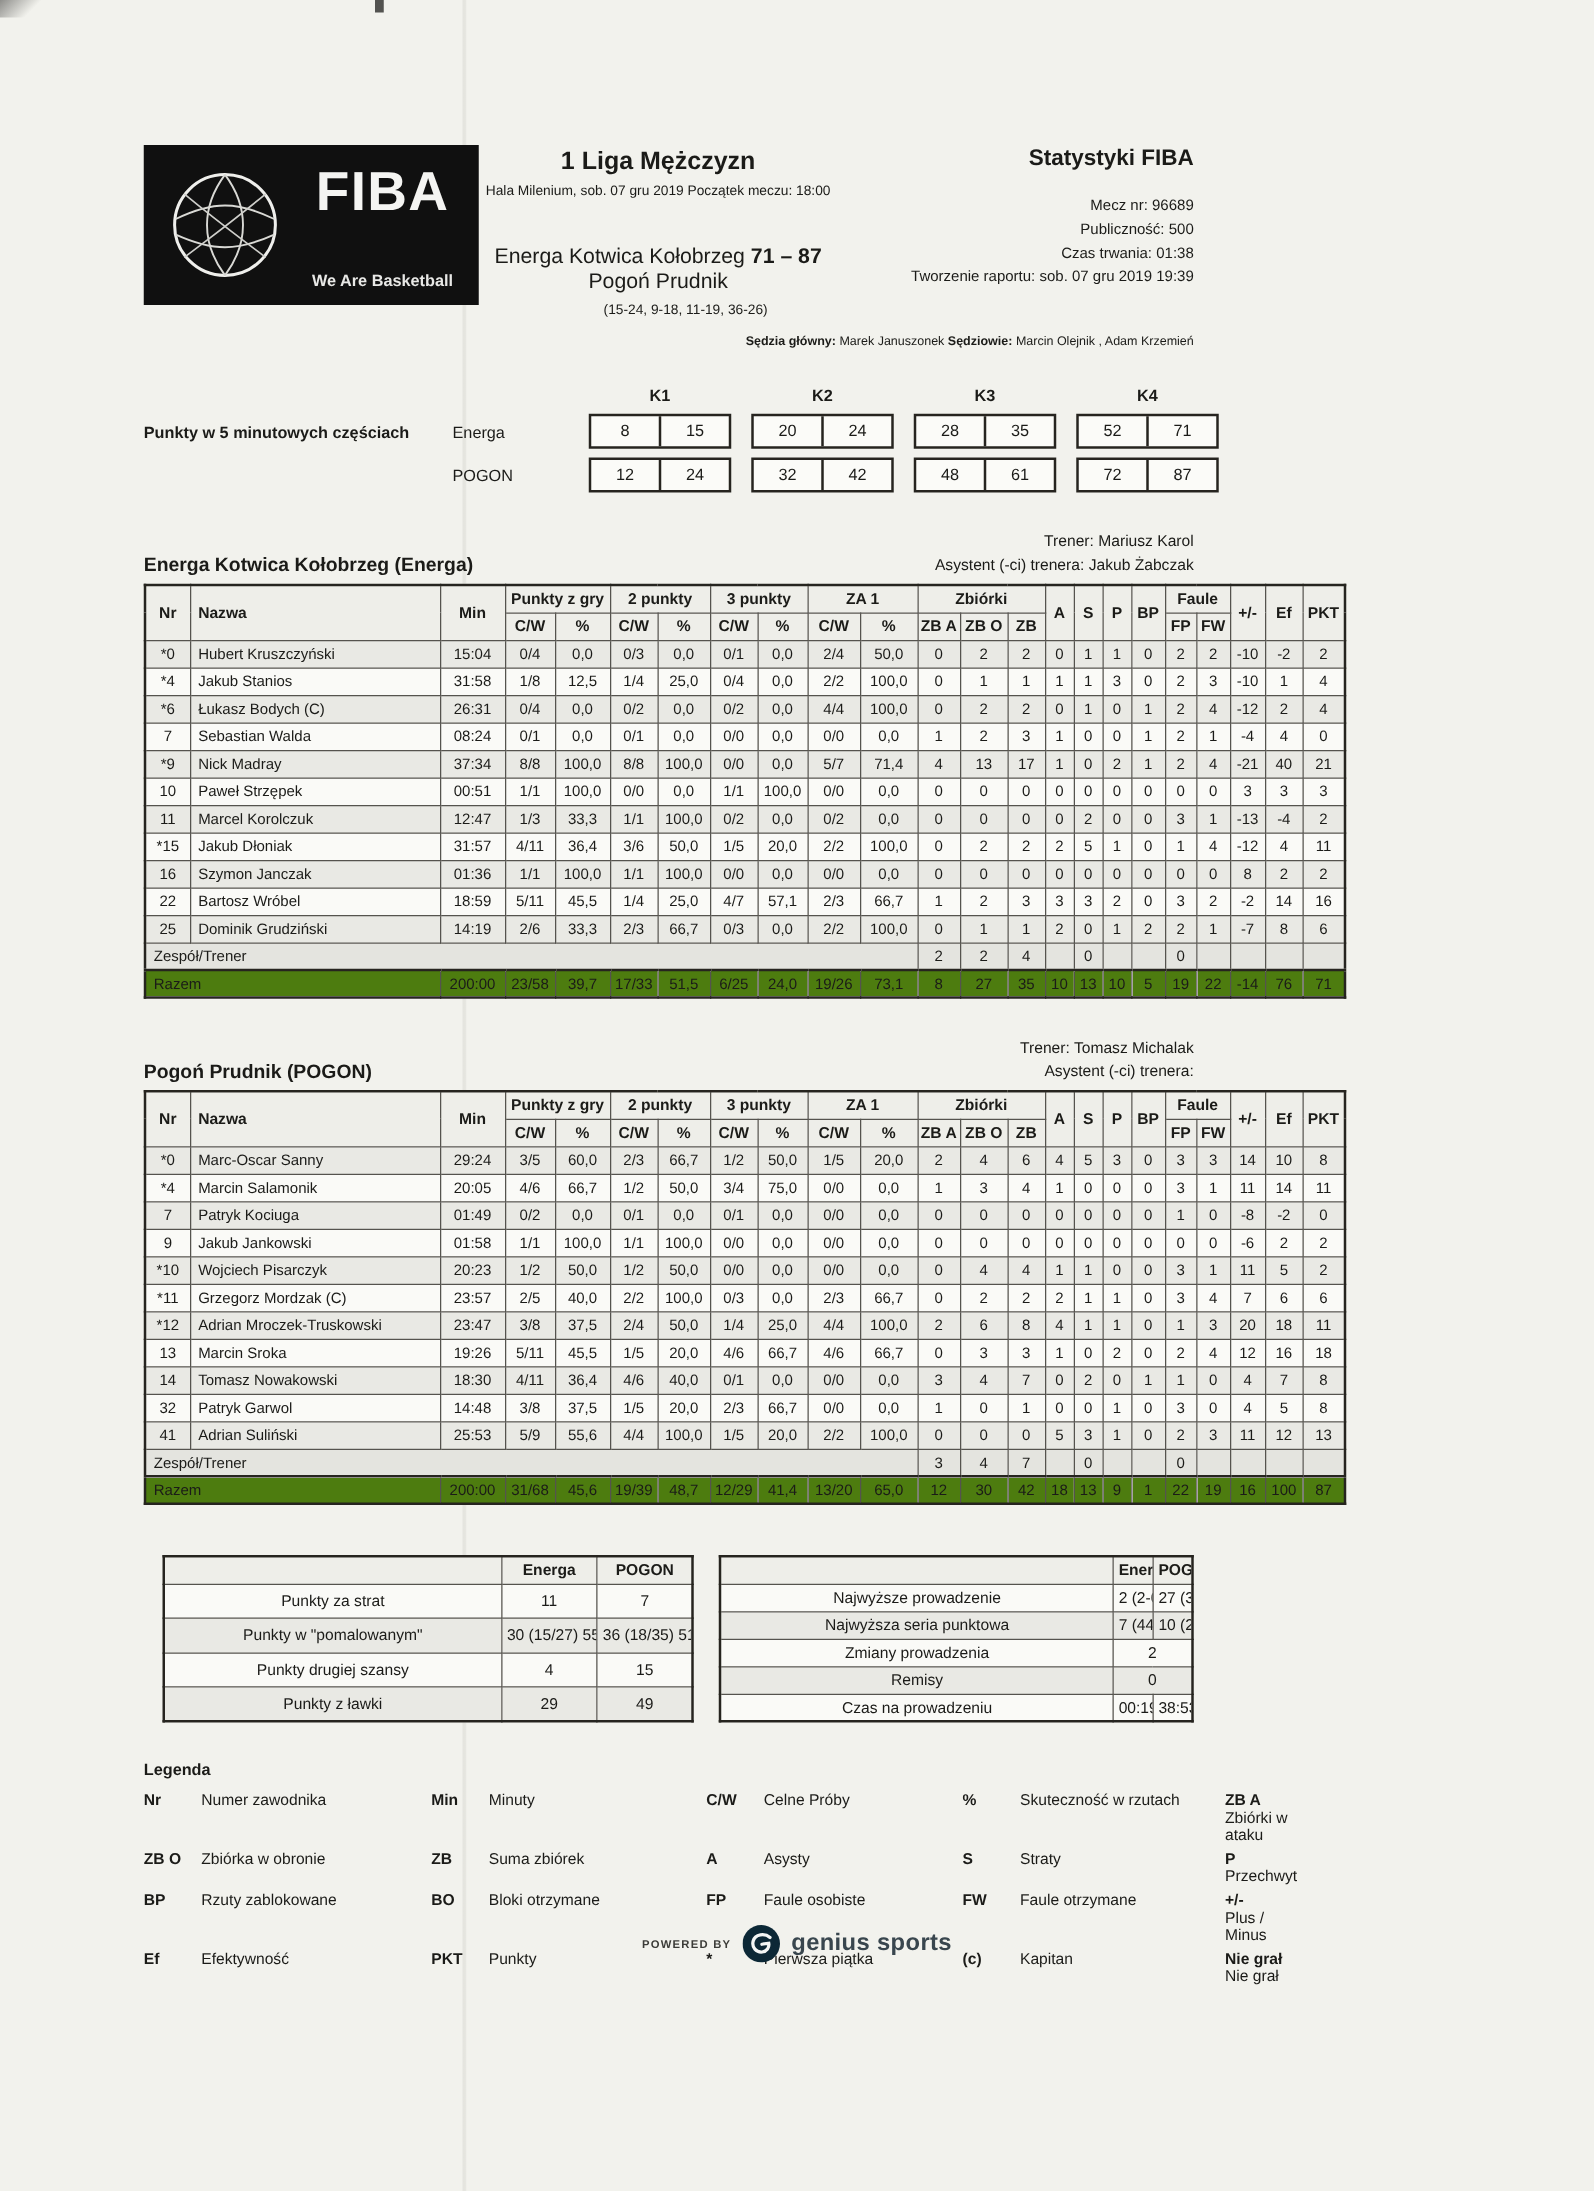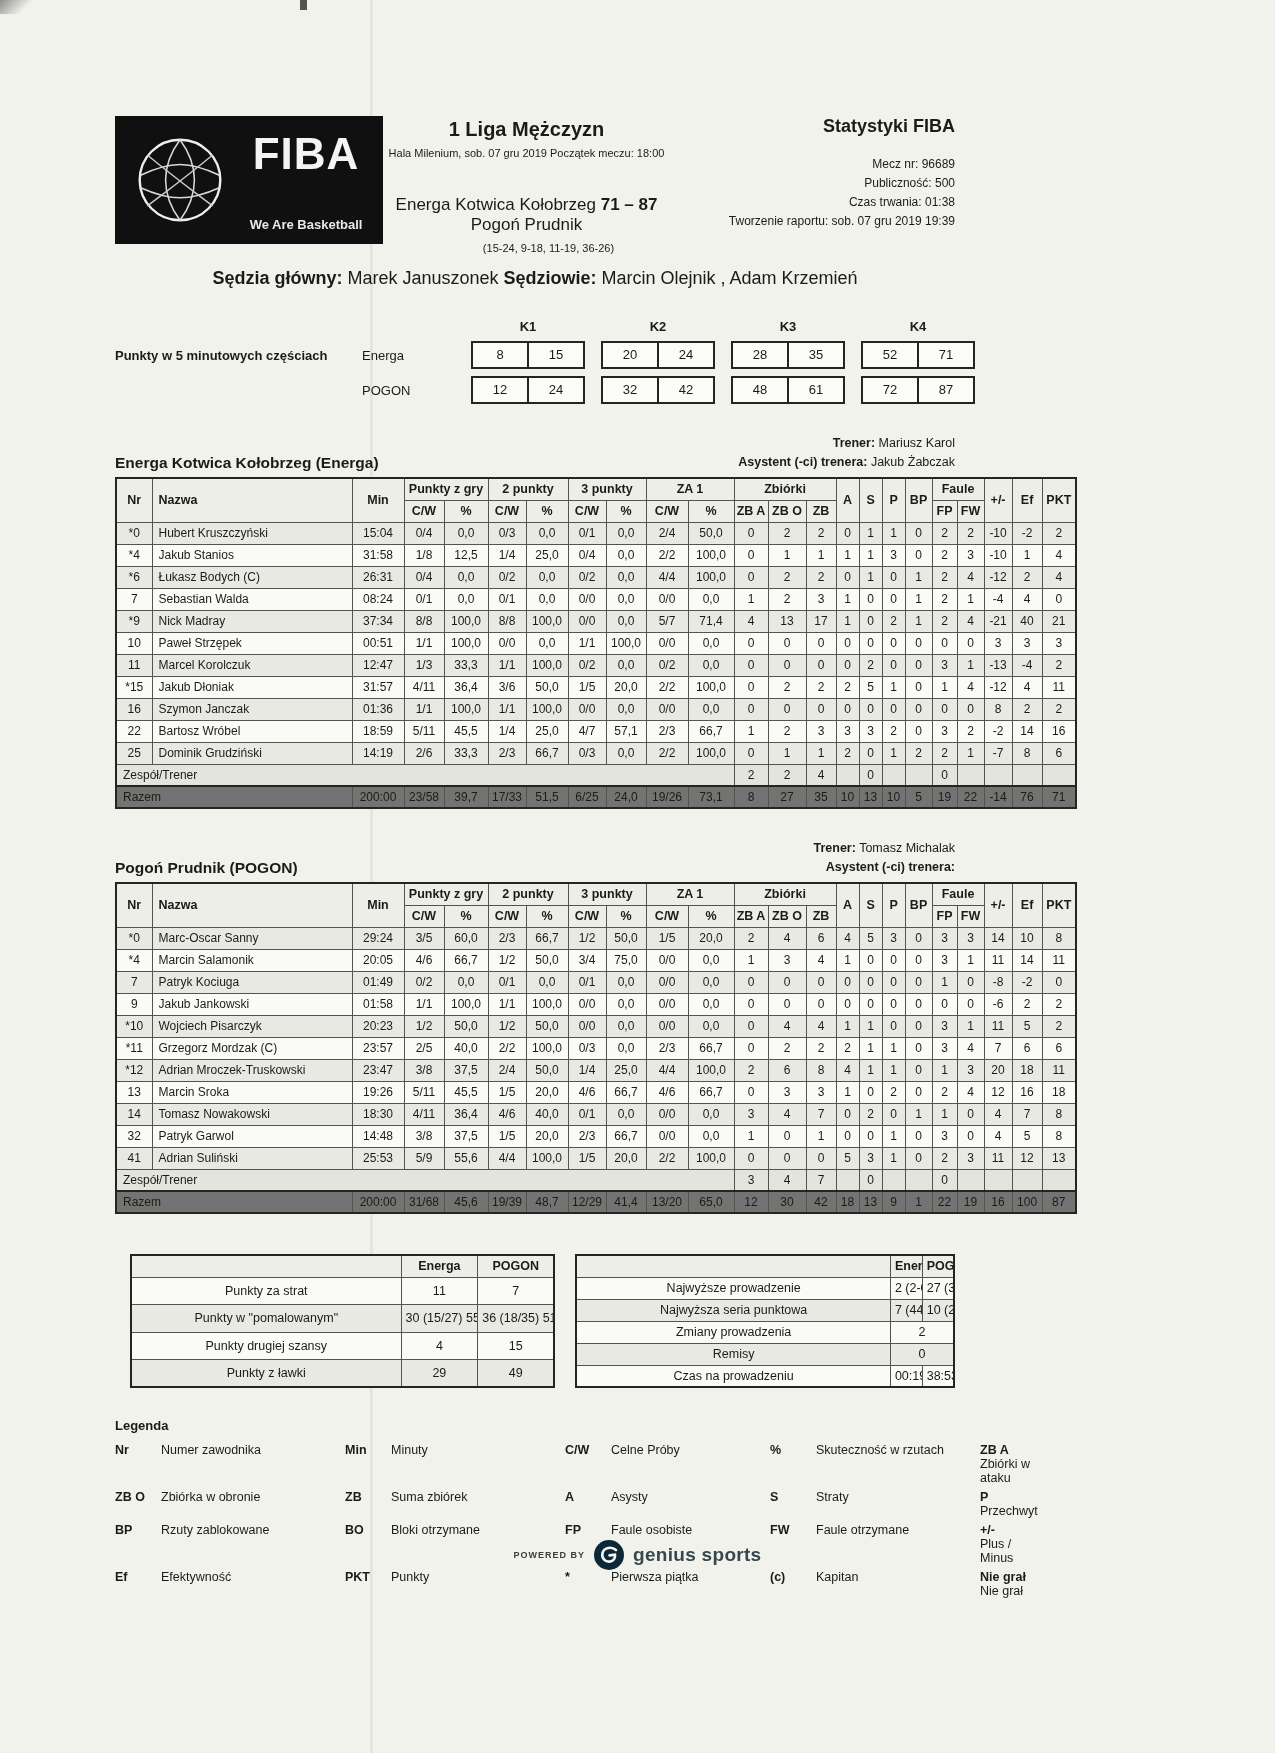--- a/index.html
+++ b/index.html
@@ -24,50 +24,50 @@
   .fiba-tagline { color:#e8e8e6; font-size:13px; font-weight:bold; }
   .header-center { flex:1; text-align:center; padding-top:2px; }
   .league-title { font-size:20px; font-weight:bold; }
   .venue-line { font-size:11px; margin-top:6px; }
   .match-line { font-size:17px; margin-top:36px; }
   .match-line .score { font-weight:bold; }
   .quarters-line { font-size:11px; margin-top:7px;padding-left:44px; }
   .header-right { width:285px; flex:none; text-align:right; }
   .report-title { font-size:18px; font-weight:bold; margin-bottom:18px; }
   .meta-line { font-size:12px; line-height:19px; }
-  .referee-line { text-align:center; font-size:18px; margin-top:14px; }
+  .referee-line { text-align:right; font-size:10px; margin-top:14px; }
   .ref-label { font-weight:bold; }
 
   
   .quarters-block { display:flex; margin-top:30px; }
   .q-caption { width:245px; font-weight:bold; font-size:13px; padding-top:29px; flex:none; }
   .q-grid { display:grid; grid-template-columns:95px repeat(4, auto); column-gap:16px; row-gap:7px; align-items:center; }
   .q-klabel { text-align:center; font-size:13px; font-weight:600; }
   .q-team { font-size:13px; padding-left:2px; }
   .q-pair { display:flex; border:2px solid #26241f; background:#fbfbf8; width:fit-content; }
   .q-cell { width:54px; height:24px; line-height:24px; text-align:center; font-size:13px; }
   .q-pair .q-cell:first-child { border-right:2px solid #26241f; }
 
   
   .team-section { margin-top:30px; }
   .team-head { display:flex; justify-content:space-between; align-items:flex-end; margin-bottom:5px; }
   .team-title { font-size:15.5px; font-weight:bold; }
   .coach-block { text-align:right; font-size:12.5px; line-height:19px; }
-  .coach-label { font-weight:bold; }
+  .coach-label { font-weight:normal; }
 
   table.box { border-collapse:collapse; table-layout:fixed; width:960px; background:#fafaf7; border:2px solid #26241f; }
   table.box th, table.box td {
     border:1px solid #55534e; font-size:12px; text-align:center;
     padding:0 2px; height:22px; overflow:hidden; white-space:nowrap; box-sizing:border-box;
   }
   table.box thead th { font-weight:bold; background:#eeeee9; font-size:12.5px; height:22px; }
   table.box td.c-name, table.box th.c-name-h { text-align:left; padding-left:6px; }
   table.box tbody tr:nth-child(odd) { background:#e9e9e4; }
   table.box tbody tr.team-row { background:#e4e4df; }
-  table.box tbody tr.total-row { background:#737373;padding-left:23px; }
+  table.box tbody tr.total-row { background:#4d7c0f;padding-left:23px; }
   table.box tbody tr.total-row td { border-top:2px solid #26241f; }
 
   
   .summaries { display:flex; margin-top:40px; margin-left:15px; gap:20px; }
   table.summary { border-collapse:collapse; table-layout:fixed; background:#fafaf7; border:2px solid #26241f; }
   table.summary th, table.summary td {
     border:1px solid #55534e; font-size:12.5px; text-align:center; height:22px;
     padding:0 4px; overflow:hidden; white-space:nowrap; box-sizing:border-box;
   }
   table.summary thead th { font-weight:bold; background:#eeeee9; }

